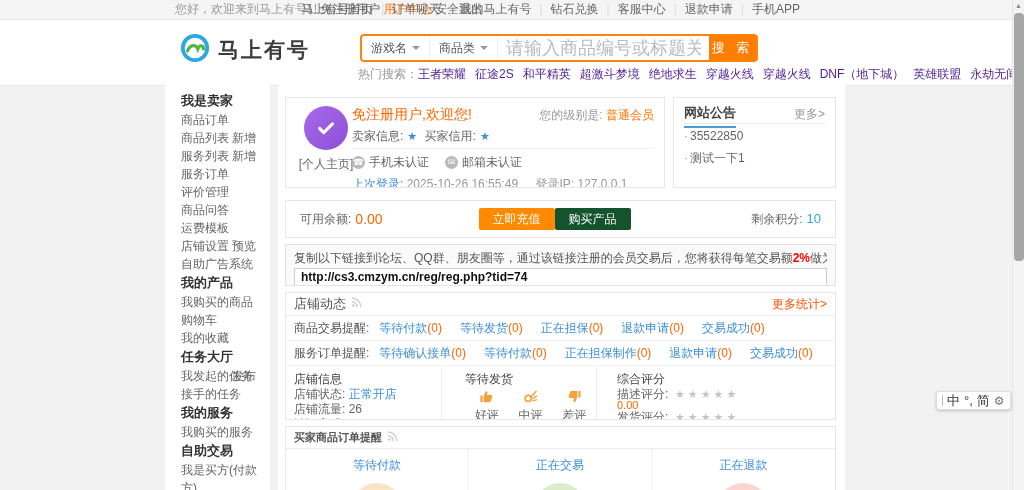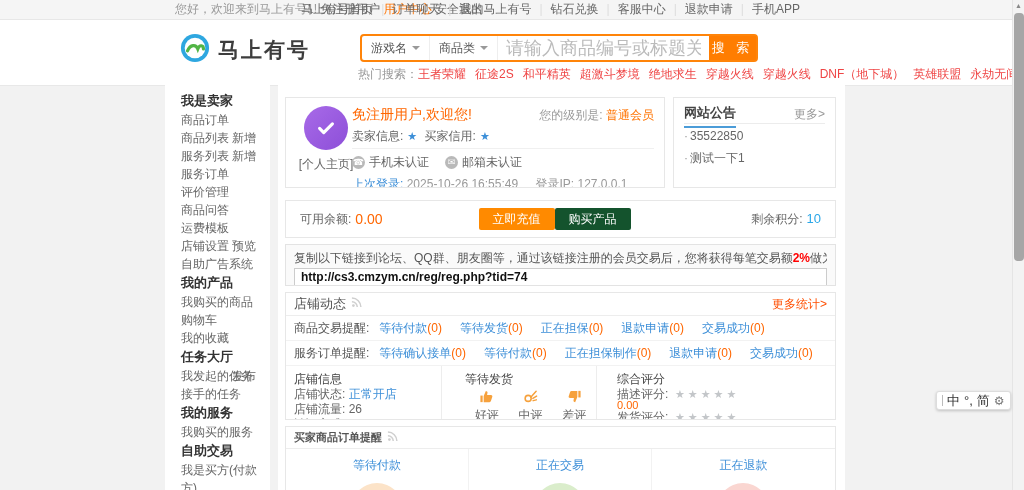--- a/index.html
+++ b/index.html
@@ -21,21 +21,21 @@
   .header { position:absolute; top:20px; left:0; right:0; height:66px; background:#fff; border-bottom:1px solid #e8e8e8; }
   .logo { position:absolute; left:180px; top:13px; display:flex; align-items:center; }
   .logo-text { font-size:21px; font-weight:bold; color:#3d3d3d; margin-left:8px; letter-spacing:2px; }
   .searchbar { position:absolute; left:360px; top:14px; width:398px; height:28px; border:2px solid #ff8409; border-radius:4px; background:#fff; display:flex; align-items:stretch; }
   .sel { display:flex; align-items:center; padding:0 9px; color:#555; border-right:1px solid #eee; white-space:nowrap; cursor:pointer; }
   .caret { width:0; height:0; border-left:4px solid transparent; border-right:4px solid transparent; border-top:4px solid #999; margin-left:5px; }
   .search-input { flex:1; border:0; outline:none; padding:0 8px; font-size:18px; color:#333; min-width:0; }
   .search-input::placeholder { color:#bbb; }
   .search-btn { width:47px; background:#ff7d01; color:#fff; border:0; font-size:13px; letter-spacing:4px; cursor:pointer; }
   .hotsearch { position:absolute; left:358px; top:46px; white-space:nowrap; color:#999; }
-  .hot-link { color:#ef4444; margin-right:9px; }
+  .hot-link { color:#4c1d95; margin-right:9px; }
 
   
   .sidebar { position:absolute; left:165px; top:85px; width:105px; height:405px; background:#fff; padding:6px 0 0 16px; overflow:hidden; }
   .s-item { line-height:18px; height:18px; position:relative; }
   .s-item.t-header { line-height:20px; height:20px; font-weight:bold; color:#333; font-size:13px; }
   .s-item .s-label { color:inherit; }
   .s-item:not(.t-header) .s-label { color:#666; }
   .s-extra { position:absolute; right:14px; color:#666; }
 
   

